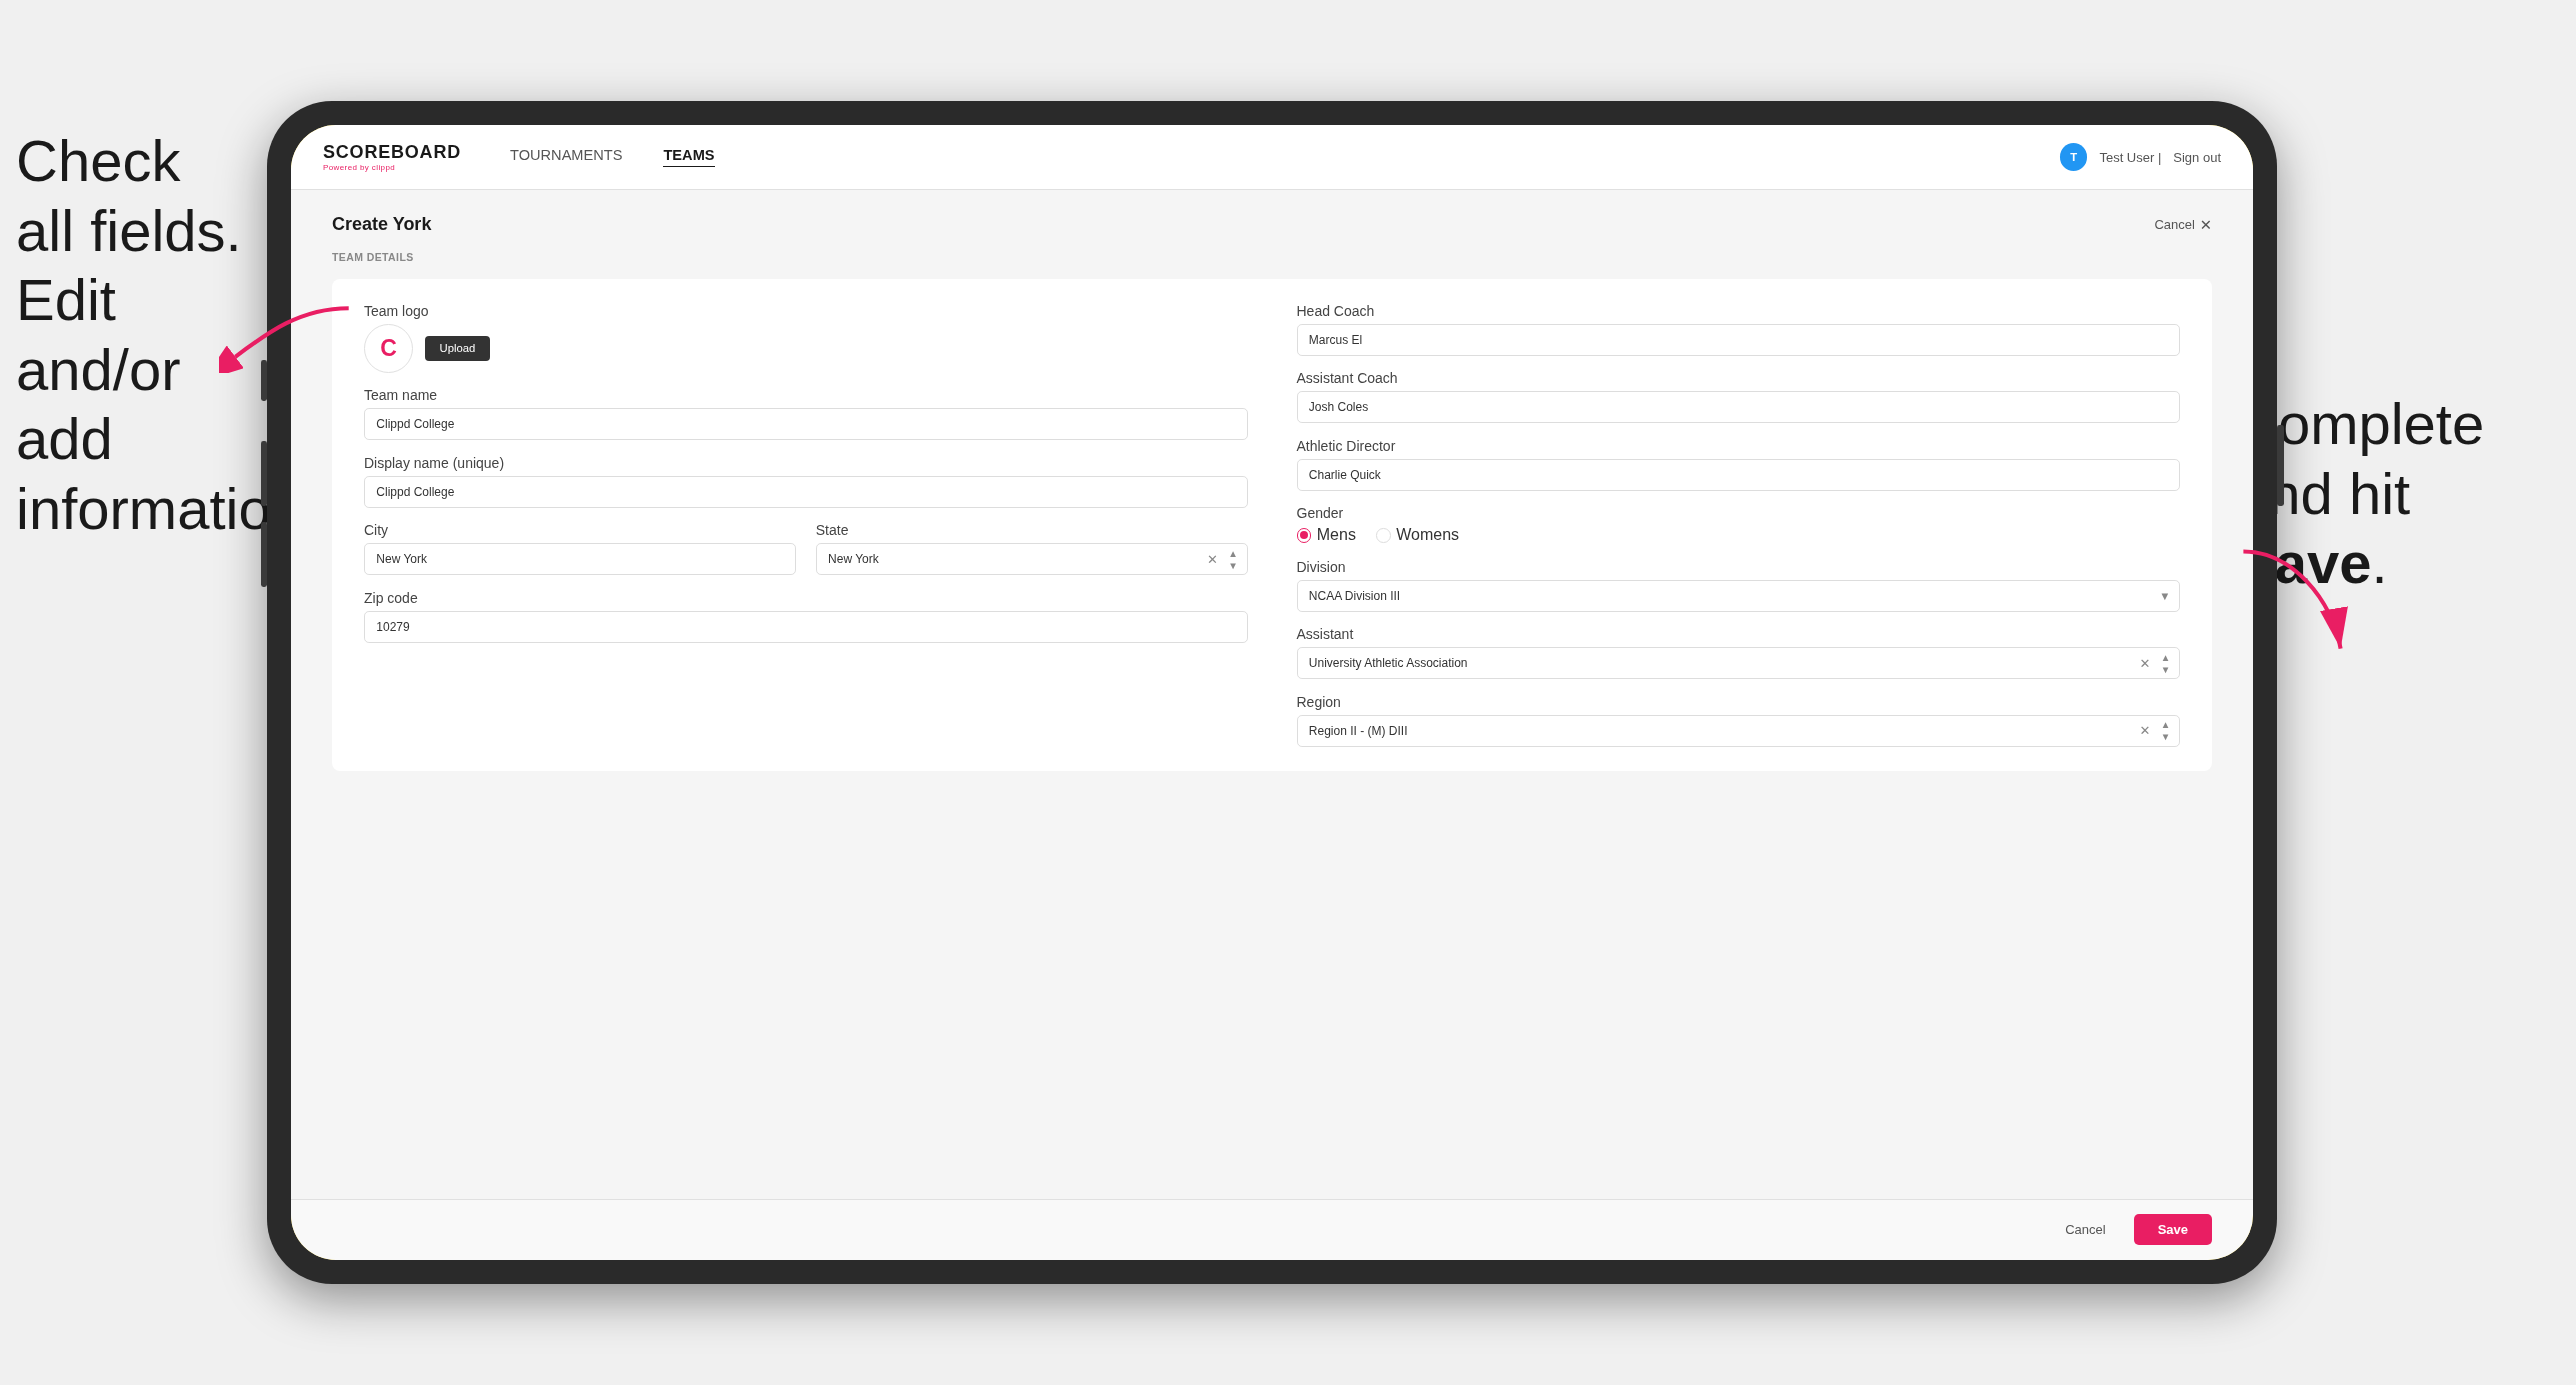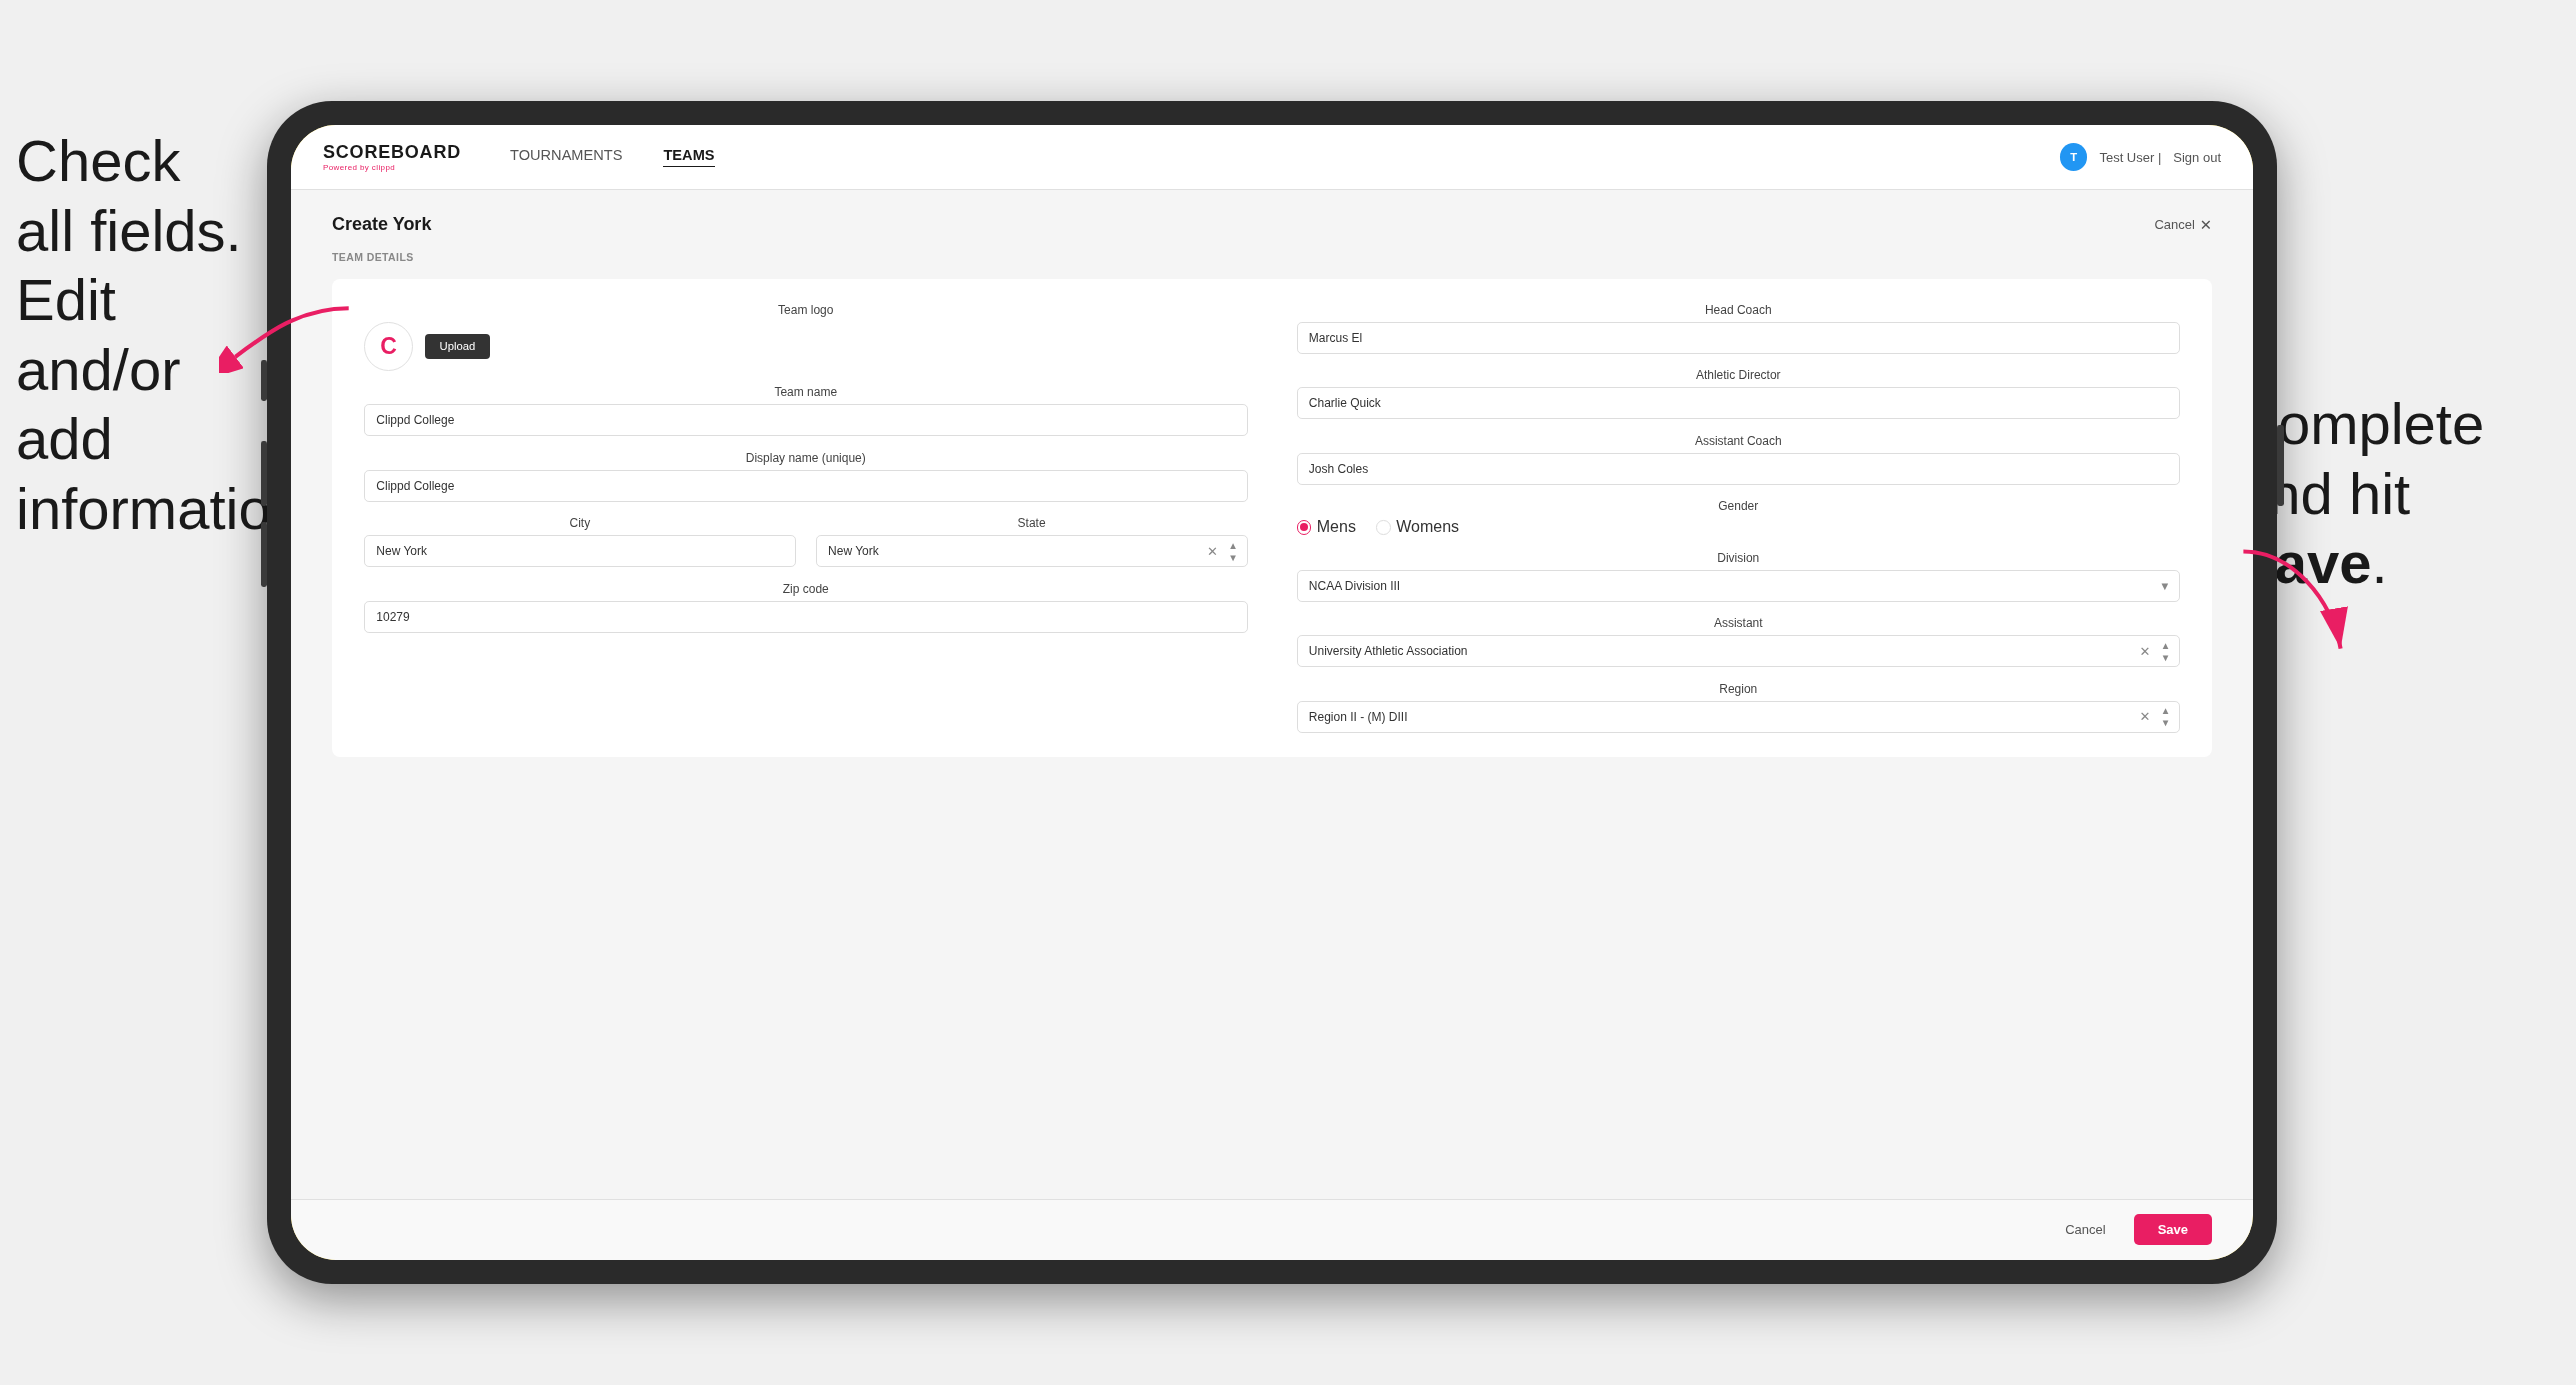--- a/index.html
+++ b/index.html
@@ -195,24 +195,23 @@
       gap: 14.6px;
     }
 
     .form-field {
       display: flex;
       flex-direction: column;
       gap: 4.9px;
     }
 
     .field-label {
-      font-size: 12px;
+      font-size: 14px;
       color: #444;
       font-weight: 400;
-      text-align: center;
     }
 
     .field-input {
       border: 0.8px solid #ddd;
       border-radius: 4.9px;
       padding: 8px 11.3px;
       font-size: 12px;
       color: #333;
       background: #fff;
       outline: none;
@@ -569,27 +568,27 @@
           </div>
 
           <div class="form-right">
 
             <div class="form-field">
               <label class="field-label">Head Coach</label>
               <input type="text" class="field-input" value="Marcus El" style="">
             </div>
 
             <div class="form-field">
+              <label class="field-label">Assistant Coach</label>
+              <input type="text" class="field-input" value="Josh Coles" style="">
+            </div>
+
+            <div class="form-field">
               <label class="field-label">Athletic Director</label>
               <input type="text" class="field-input" value="Charlie Quick" style="">
-            </div>
-
-            <div class="form-field">
-              <label class="field-label">Assistant Coach</label>
-              <input type="text" class="field-input" value="Josh Coles" style="">
             </div>
 
             <div class="form-field">
               <label class="field-label">Gender</label>
               <div class="radio-group">
                 <label class="radio-option">
                   <div class="radio-dot selected"></div>
                   <span>Mens</span>
                 </label>
                 <label class="radio-option">

